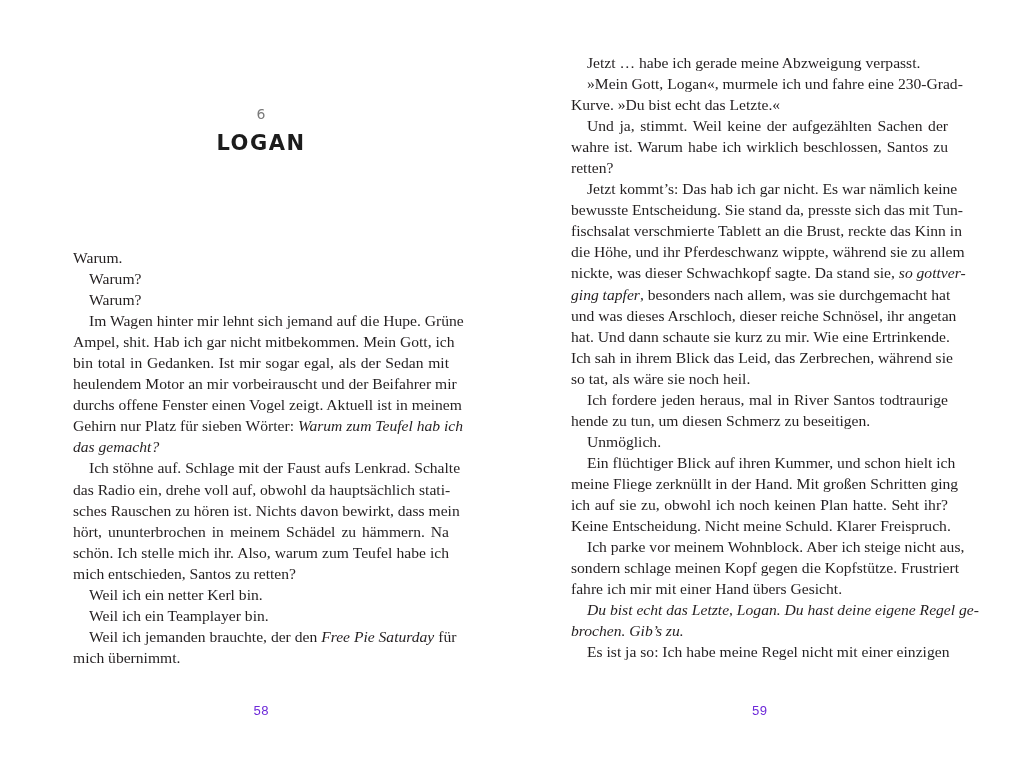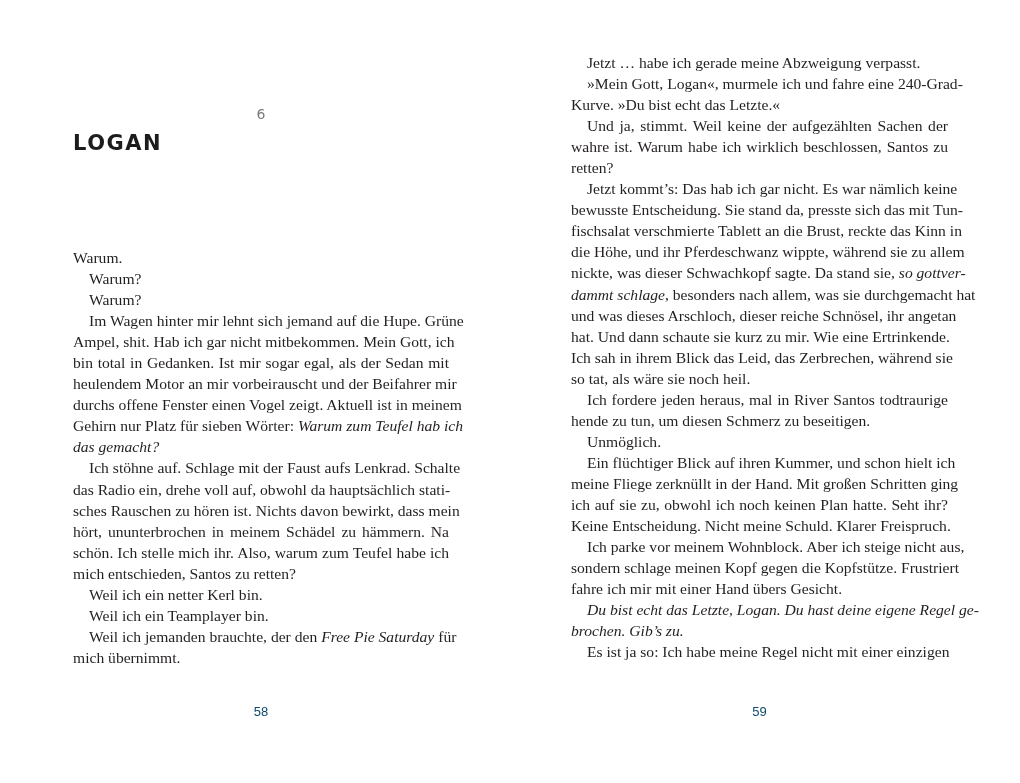--- a/index.html
+++ b/index.html
@@ -32,21 +32,21 @@
       font-family: "DejaVu Sans", "Liberation Sans", sans-serif;
       font-size: 14px;
       color: #7a7a7a;
       line-height: 20px;
     }
     .chapter-title {
       position: absolute;
       top: 128px;
       left: 0;
       width: 376px;
-      text-align: left;
+      text-align: center;
       font-family: "DejaVu Sans", "Liberation Sans", sans-serif;
       font-weight: bold;
       font-size: 21px;
       letter-spacing: 1.5px;
       color: #1c1c1c;
       line-height: 30px;
     }
 
     .body-text {
       position: absolute;
@@ -76,23 +76,23 @@
     }
     .line.noindent { text-indent: 0; }
     .line em, .line i { font-style: italic; }
 
     .page-number {
       position: absolute;
       top: 703px;
       left: 0;
       right: 0;
       text-align: center;
-      font-family: Liberation Sans, sans-serif;
+      font-family: Liberation Mono, monospace;
       font-size: 13px;
-      color: #0c4a6e;
+      color: #6d28d9;
       line-height: 18px;
     }
   </style>
 </head>
 <body>
 
 <div class="page page-left">
   <div class="chapter-number">6</div>
   <div class="chapter-title">LOGAN</div>
   <div class="body-text" id="left-body">
@@ -116,31 +116,31 @@
       <span class="line indent last">Weil ich ein Teamplayer bin.</span>
       <span class="line indent">Weil ich jemanden brauchte, der den <em>Free Pie Saturday</em> für</span>
       <span class="line noindent last">mich übernimmt.</span>
     </div>
   <div class="page-number">58</div>
 </div>
 
 <div class="page page-right">
   <div class="body-text" id="right-body">
       <span class="line indent last">Jetzt … habe ich gerade meine Abzweigung verpasst.</span>
-      <span class="line indent">»Mein Gott, Logan«, murmele ich und fahre eine 240-Grad-</span>
+      <span class="line indent">»Mein Gott, Logan«, murmele ich und fahre eine 230-Grad-</span>
       <span class="line noindent last">Kurve. »Du bist echt das Letzte.«</span>
       <span class="line indent">Und ja, stimmt. Weil keine der aufgezählten Sachen der</span>
       <span class="line noindent">wahre ist. Warum habe ich wirklich beschlossen, Santos zu</span>
       <span class="line noindent last">retten?</span>
       <span class="line indent">Jetzt kommt’s: Das hab ich gar nicht. Es war nämlich keine</span>
       <span class="line noindent">bewusste Entscheidung. Sie stand da, presste sich das mit Tun-</span>
       <span class="line noindent">fischsalat verschmierte Tablett an die Brust, reckte das Kinn in</span>
       <span class="line noindent">die Höhe, und ihr Pferdeschwanz wippte, während sie zu allem</span>
       <span class="line noindent">nickte, was dieser Schwachkopf sagte. Da stand sie, <em>so gottver-</em></span>
-      <span class="line noindent"><em>dammt schlage</em>, besonders nach allem, was sie durchgemacht hat</span>
+      <span class="line noindent"><em>ging tapfer</em>, besonders nach allem, was sie durchgemacht hat</span>
       <span class="line noindent">und was dieses Arschloch, dieser reiche Schnösel, ihr angetan</span>
       <span class="line noindent">hat. Und dann schaute sie kurz zu mir. Wie eine Ertrinkende.</span>
       <span class="line noindent">Ich sah in ihrem Blick das Leid, das Zerbrechen, während sie</span>
       <span class="line noindent last">so tat, als wäre sie noch heil.</span>
       <span class="line indent">Ich fordere jeden heraus, mal in River Santos todtraurige</span>
       <span class="line noindent last">hende zu tun, um diesen Schmerz zu beseitigen.</span>
       <span class="line indent last">Unmöglich.</span>
       <span class="line indent">Ein flüchtiger Blick auf ihren Kummer, und schon hielt ich</span>
       <span class="line noindent">meine Fliege zerknüllt in der Hand. Mit großen Schritten ging</span>
       <span class="line noindent">ich auf sie zu, obwohl ich noch keinen Plan hatte. Seht ihr?</span>

